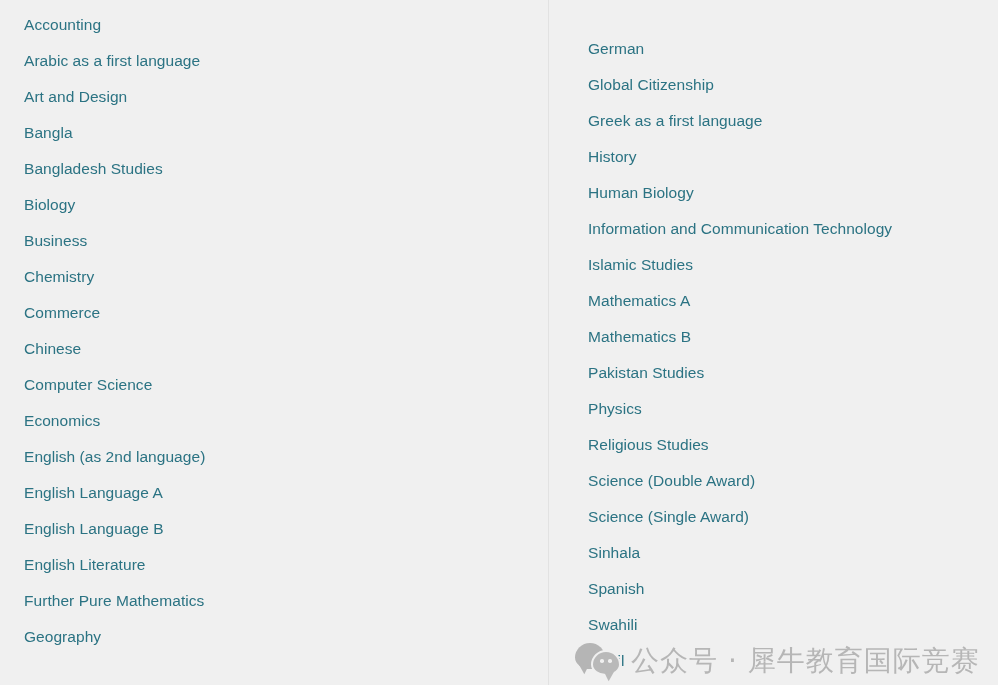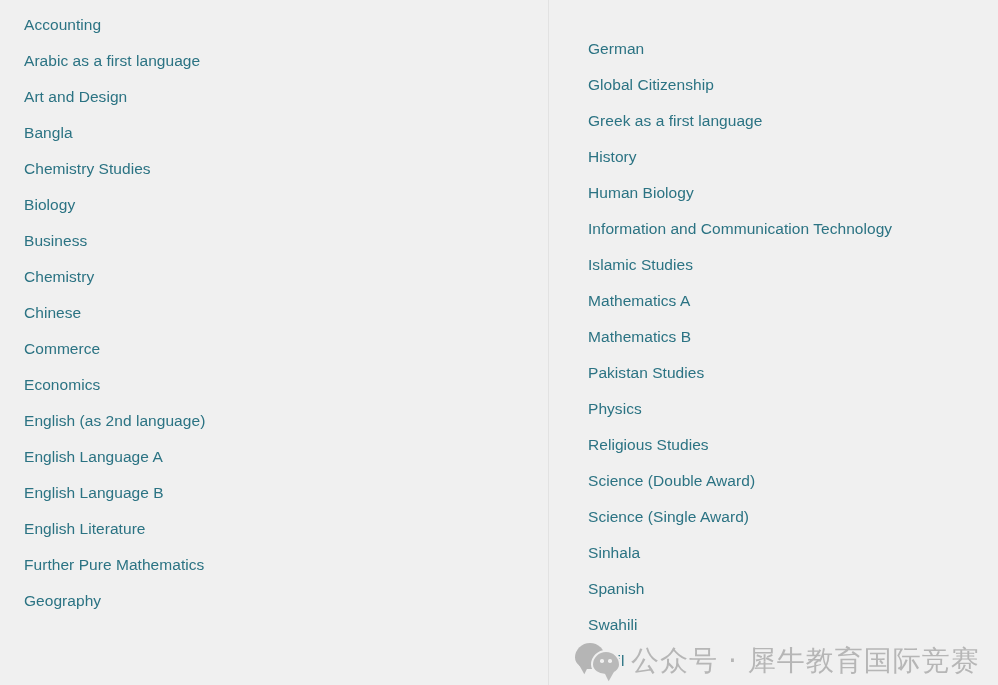--- a/index.html
+++ b/index.html
@@ -147,26 +147,27 @@
 </head>
 <body>
 
 <div id="subject-list-panel">
 
   <div class="subject-column" id="subject-column-left">
       <a class="subject-link" href="#">Accounting</a>
       <a class="subject-link" href="#">Arabic as a first language</a>
       <a class="subject-link" href="#">Art and Design</a>
       <a class="subject-link" href="#">Bangla</a>
-      <a class="subject-link" href="#">Chemistry Studies</a>
+      <a class="subject-link" href="#">Bangladesh Studies</a>
       <a class="subject-link" href="#">Biology</a>
       <a class="subject-link" href="#">Business</a>
       <a class="subject-link" href="#">Chemistry</a>
+      <a class="subject-link" href="#">Commerce</a>
       <a class="subject-link" href="#">Chinese</a>
-      <a class="subject-link" href="#">Commerce</a>
+      <a class="subject-link" href="#">Computer Science</a>
       <a class="subject-link" href="#">Economics</a>
       <a class="subject-link" href="#">English (as 2nd language)</a>
       <a class="subject-link" href="#">English Language A</a>
       <a class="subject-link" href="#">English Language B</a>
       <a class="subject-link" href="#">English Literature</a>
       <a class="subject-link" href="#">Further Pure Mathematics</a>
       <a class="subject-link" href="#">Geography</a>
     </div>
 
   <div id="column-divider"></div>

